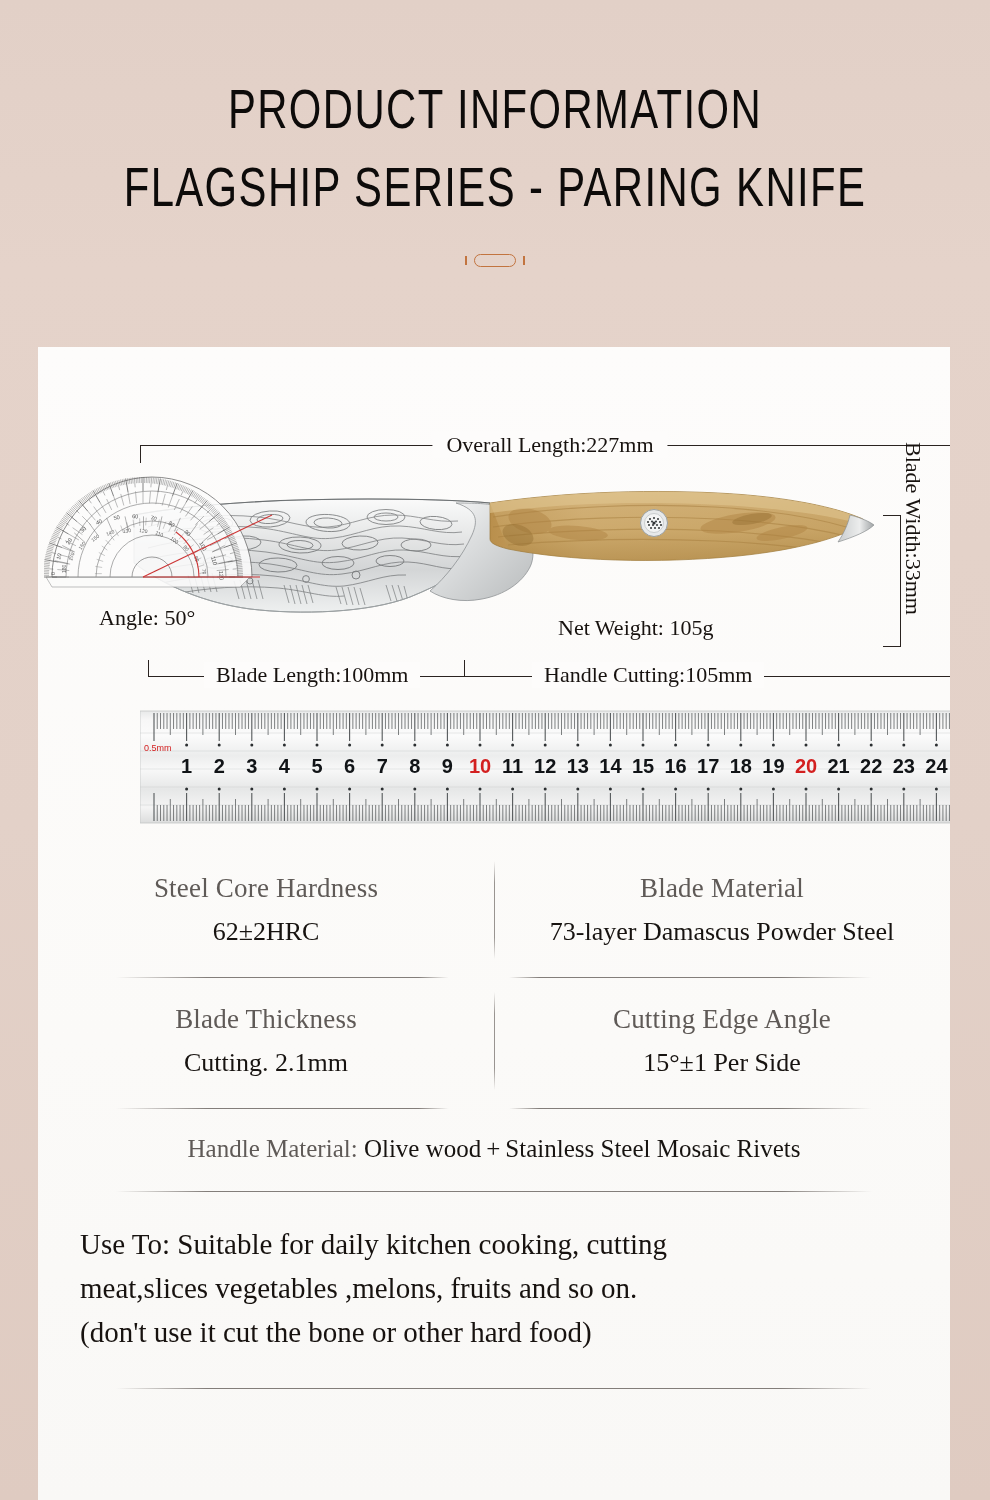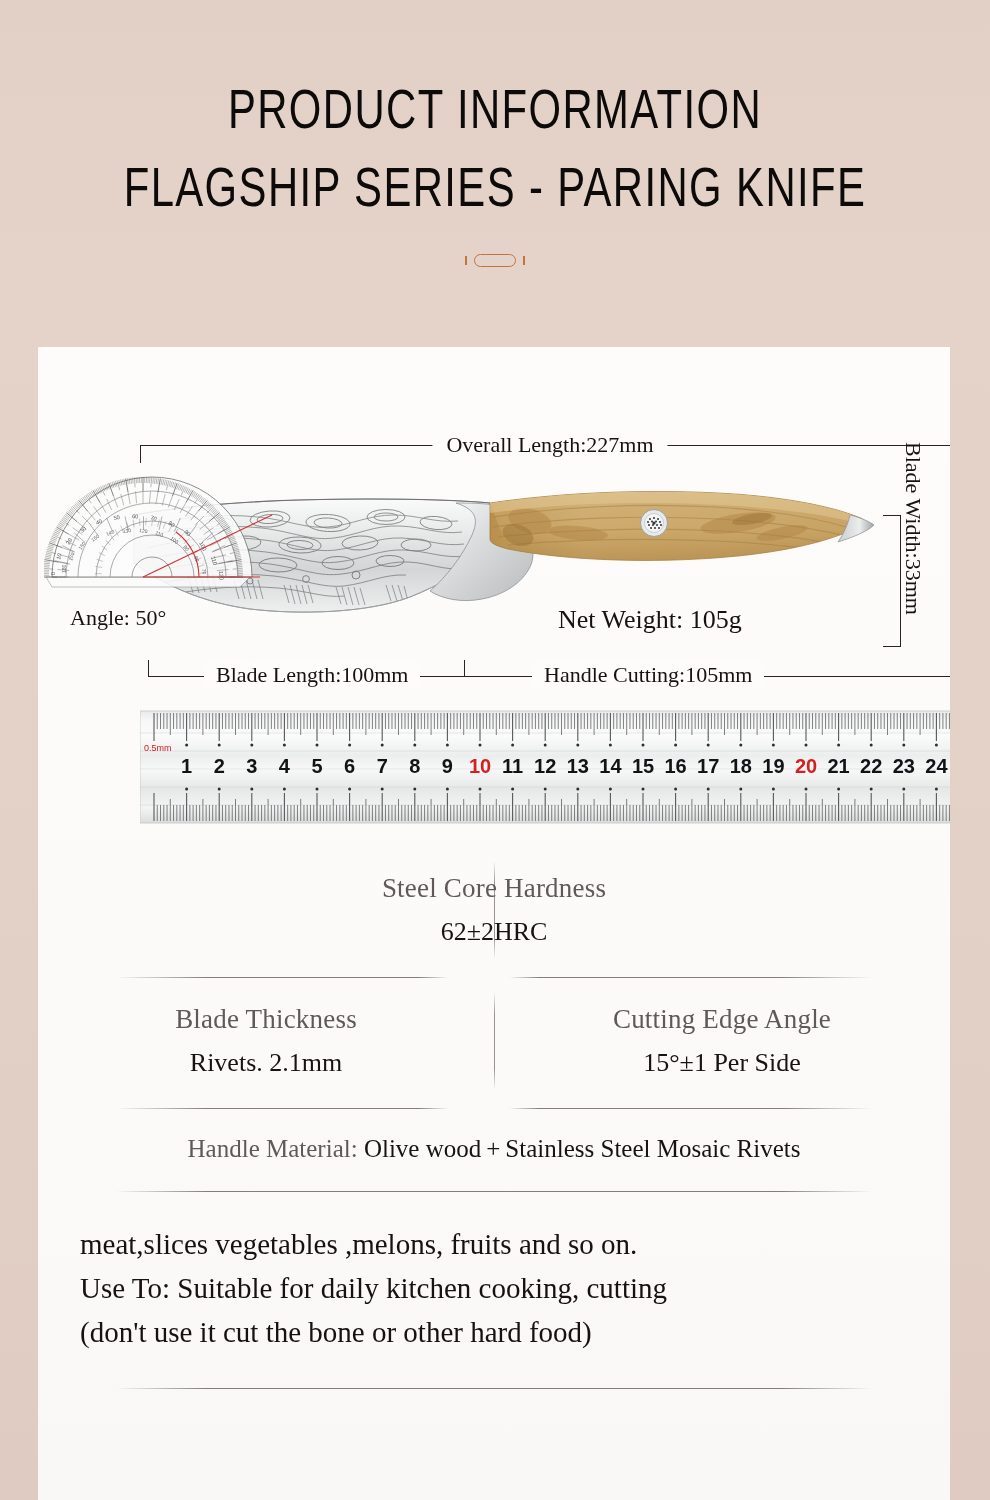--- a/index.html
+++ b/index.html
@@ -161,30 +161,30 @@
     top: 95px;
     font-size: 22px;
     color: #17120f;
     writing-mode: vertical-rl;
     text-orientation: mixed;
     white-space: nowrap;
   }
 
   .angle-label {
     position: absolute;
-    left: 32px;
+    left: 61px;
     top: 258px;
     font-size: 22px;
     color: #17120f;
   }
   .weight-label {
     position: absolute;
     left: 520px;
-    top: 258px;
-    font-size: 26px;
+    top: 268px;
+    font-size: 22px;
     color: #17120f;
   }
 
   .knife-svg, .protractor-svg {
     position: absolute;
   }
   .knife-svg { left: 0; top: 0; }
   .protractor-svg { left: 6px; top: 120px; }
 
   
@@ -1359,45 +1359,49 @@
   </div>
 
   <div class="specs">
 
     <div class="spec-row">
       <span class="vdivider"></span>
       <div class="spec-cell">
         <div class="spec-label">Steel Core Hardness</div>
         <div class="spec-value">62±2HRC</div>
       </div>
+      <div class="spec-cell">
+        <div class="spec-label">Blade Material</div>
+        <div class="spec-value">73-layer Damascus Powder Steel</div>
+      </div>
     </div>
 
     <div class="hdivider split"></div>
 
     <div class="spec-row">
       <span class="vdivider"></span>
       <div class="spec-cell">
         <div class="spec-label">Blade Thickness</div>
-        <div class="spec-value">Rivets. 2.1mm</div>
+        <div class="spec-value">Cutting. 2.1mm</div>
       </div>
       <div class="spec-cell">
         <div class="spec-label">Cutting Edge Angle</div>
         <div class="spec-value">15°±1 Per Side</div>
       </div>
     </div>
 
     <div class="hdivider split"></div>
 
     <div class="handle-row">
       <span class="hm-label">Handle Material: </span><span class="hm-value">Olive wood + Stainless Steel Mosaic Rivets</span>
     </div>
 
     <div class="hdivider"></div>
 
     <div class="use-row">
+      <p>Use To: Suitable for daily kitchen cooking, cutting</p>
       <p>meat,slices vegetables ,melons, fruits and so on.</p>
-      <p>Use To: Suitable for daily kitchen cooking, cutting</p>
       <p>(don't use it cut the bone or other hard food)</p>
     </div>
 
     <div class="hdivider"></div>
   </div>
 </div>
 
 </body></html>

